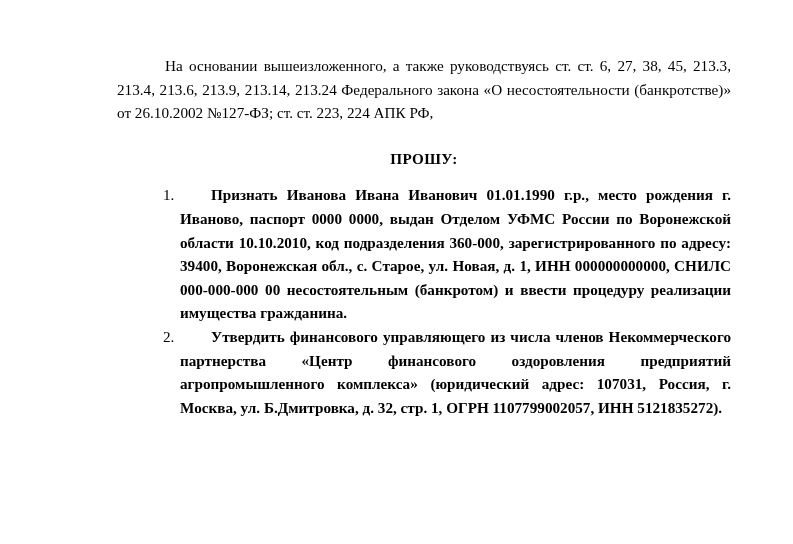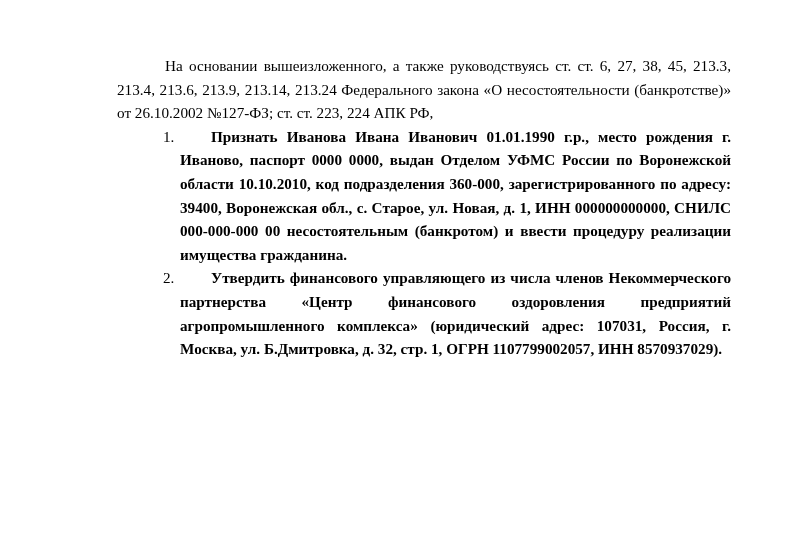--- a/index.html
+++ b/index.html
@@ -79,26 +79,29 @@
   
 </style>
 </head>
 <body>
 
 <div class="page">
   <div class="textblock">
 
     <p class="para para-intro">На основании вышеизложенного, а также руководствуясь ст. ст. 6, 27, 38, 45, 213.3, 213.4, 213.6, 213.9, 213.14, 213.24 Федерального закона «О несостоятельности (банкротстве)» от 26.10.2002 №127-ФЗ; ст. ст. 223, 224 АПК РФ,</p>
 
+    <div class="proshu-wrap">
+      <span class="proshu">ПРОШУ:</span>
+    </div>
 
     <ol class="list">
       <li class="list-item">
         <span class="marker">1.</span>
         <span class="body">Признать Иванова Ивана Иванович 01.01.1990 г.р., место рождения г. Иваново, паспорт 0000 0000, выдан Отделом УФМС России по Воронежской области 10.10.2010, код подразделения 360-000, зарегистрированного по адресу: 39400, Воронежская обл., с. Старое, ул. Новая, д. 1, ИНН 000000000000, СНИЛС 000-000-000 00 несостоятельным (банкротом) и ввести процедуру реализации имущества гражданина.</span>
       </li>
       <li class="list-item">
         <span class="marker">2.</span>
-        <span class="body">Утвердить финансового управляющего из числа членов Некоммерческого партнерства «Центр финансового оздоровления предприятий агропромышленного комплекса» (юридический адрес: 107031, Россия, г. Москва, ул.  Б.Дмитровка, д. 32, стр. 1, ОГРН 1107799002057, ИНН 8570937029).</span>
+        <span class="body">Утвердить финансового управляющего из числа членов Некоммерческого партнерства «Центр финансового оздоровления предприятий агропромышленного комплекса» (юридический адрес: 107031, Россия, г. Москва, ул.  Б.Дмитровка, д. 32, стр. 1, ОГРН 1107799002057, ИНН 5121835272).</span>
       </li>
     </ol>
 
   </div>
 </div>
 
 </body></html>

